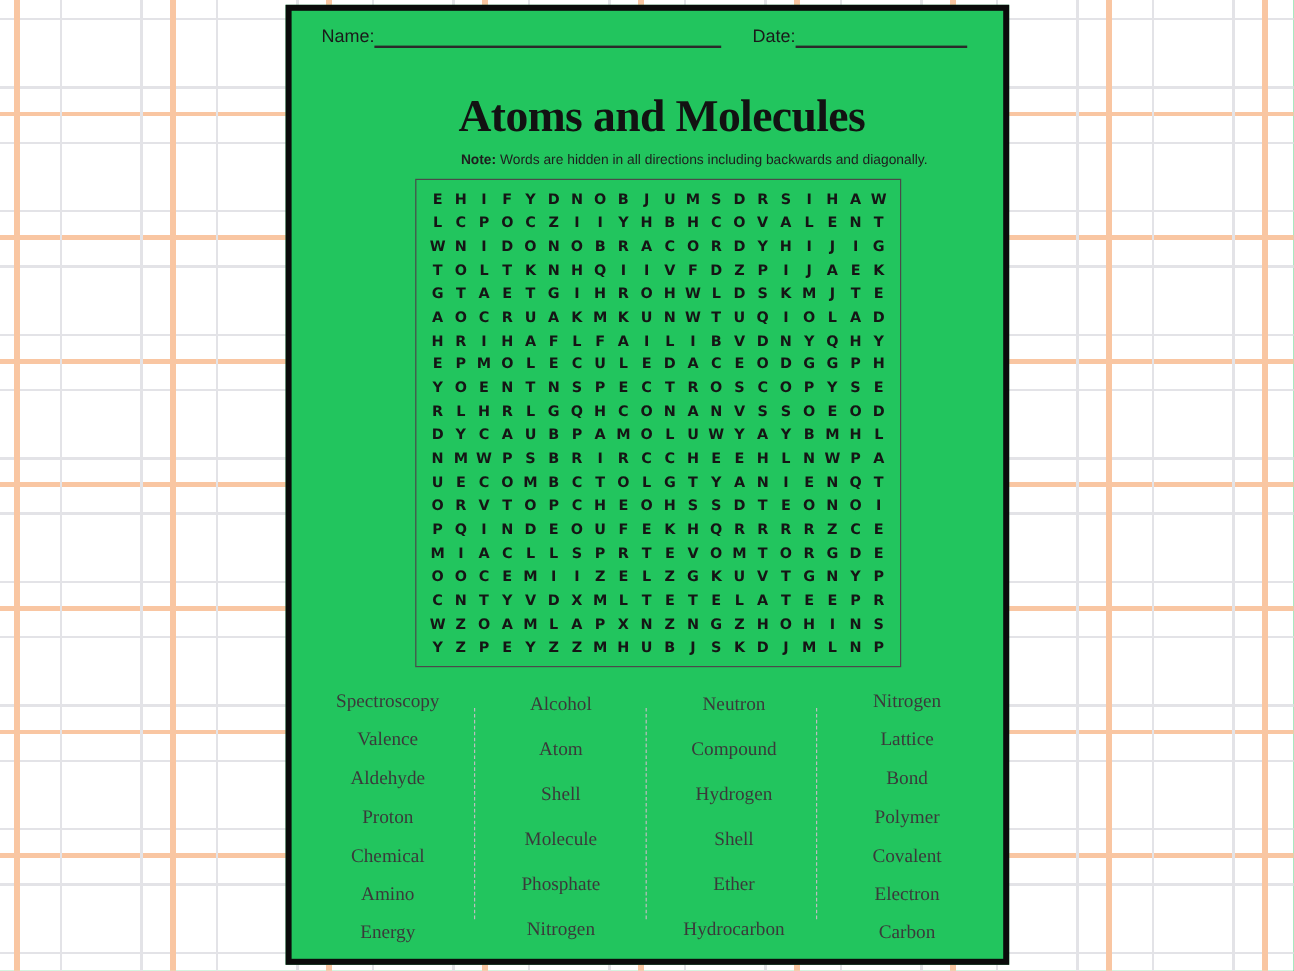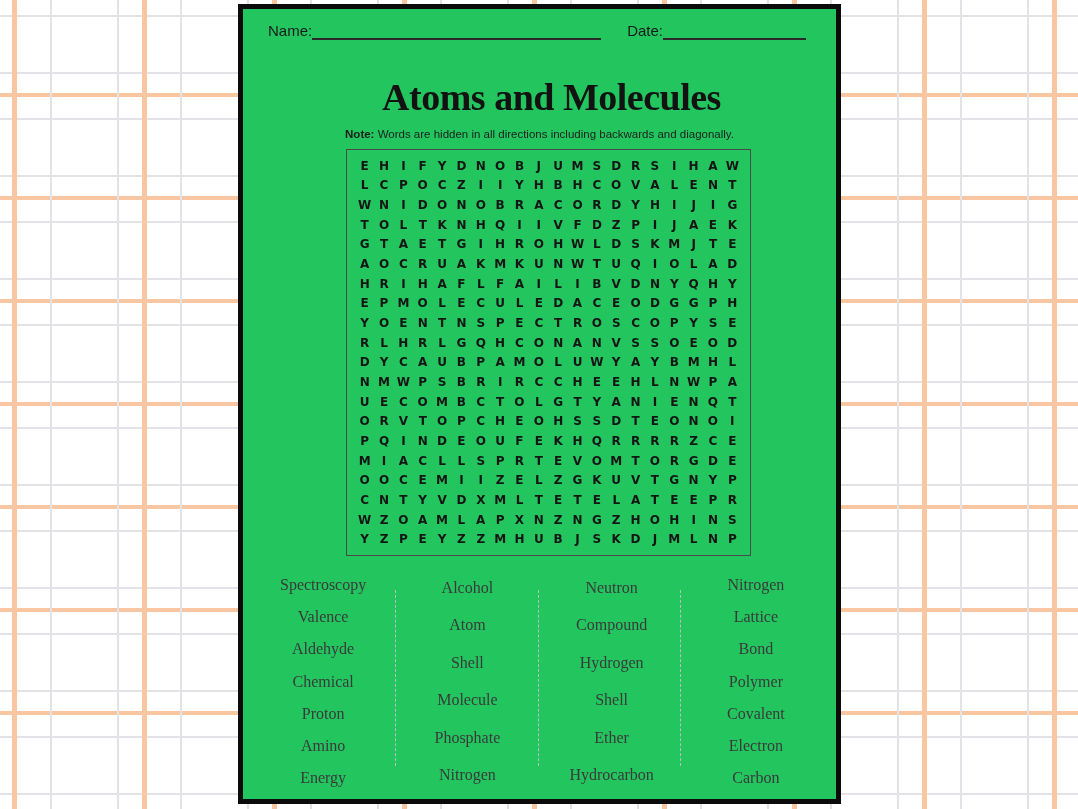--- a/index.html
+++ b/index.html
@@ -78,20 +78,21 @@
   .note {
     position: absolute;
     top: 119px;
     left: 0;
     width: 100%;
     margin: 0;
     text-align: center;
     font-family: "Liberation Sans", sans-serif;
     font-size: 11.5px;
     color: #1e1e1e;
+    padding-left: 39px;
   }
   .note b { font-weight: bold; }
   .grid-box {
     position: absolute;
     left: 103px;
     top: 140px;
     width: 405px;
     height: 407px;
     box-sizing: border-box;
     border: 1px solid #4a4a4a;
@@ -561,22 +562,22 @@
       <span class="cell">L</span>
       <span class="cell">N</span>
       <span class="cell">P</span>
     </div>
 
   <div class="words" id="words">
       <div class="wcol">
         <div class="word">Spectroscopy</div>
         <div class="word">Valence</div>
         <div class="word">Aldehyde</div>
+        <div class="word">Proton</div>
         <div class="word">Chemical</div>
-        <div class="word">Proton</div>
         <div class="word">Amino</div>
         <div class="word">Energy</div>
       </div>
       <div class="wcol">
         <div class="word">Alcohol</div>
         <div class="word">Atom</div>
         <div class="word">Shell</div>
         <div class="word">Molecule</div>
         <div class="word">Phosphate</div>
         <div class="word">Nitrogen</div>

